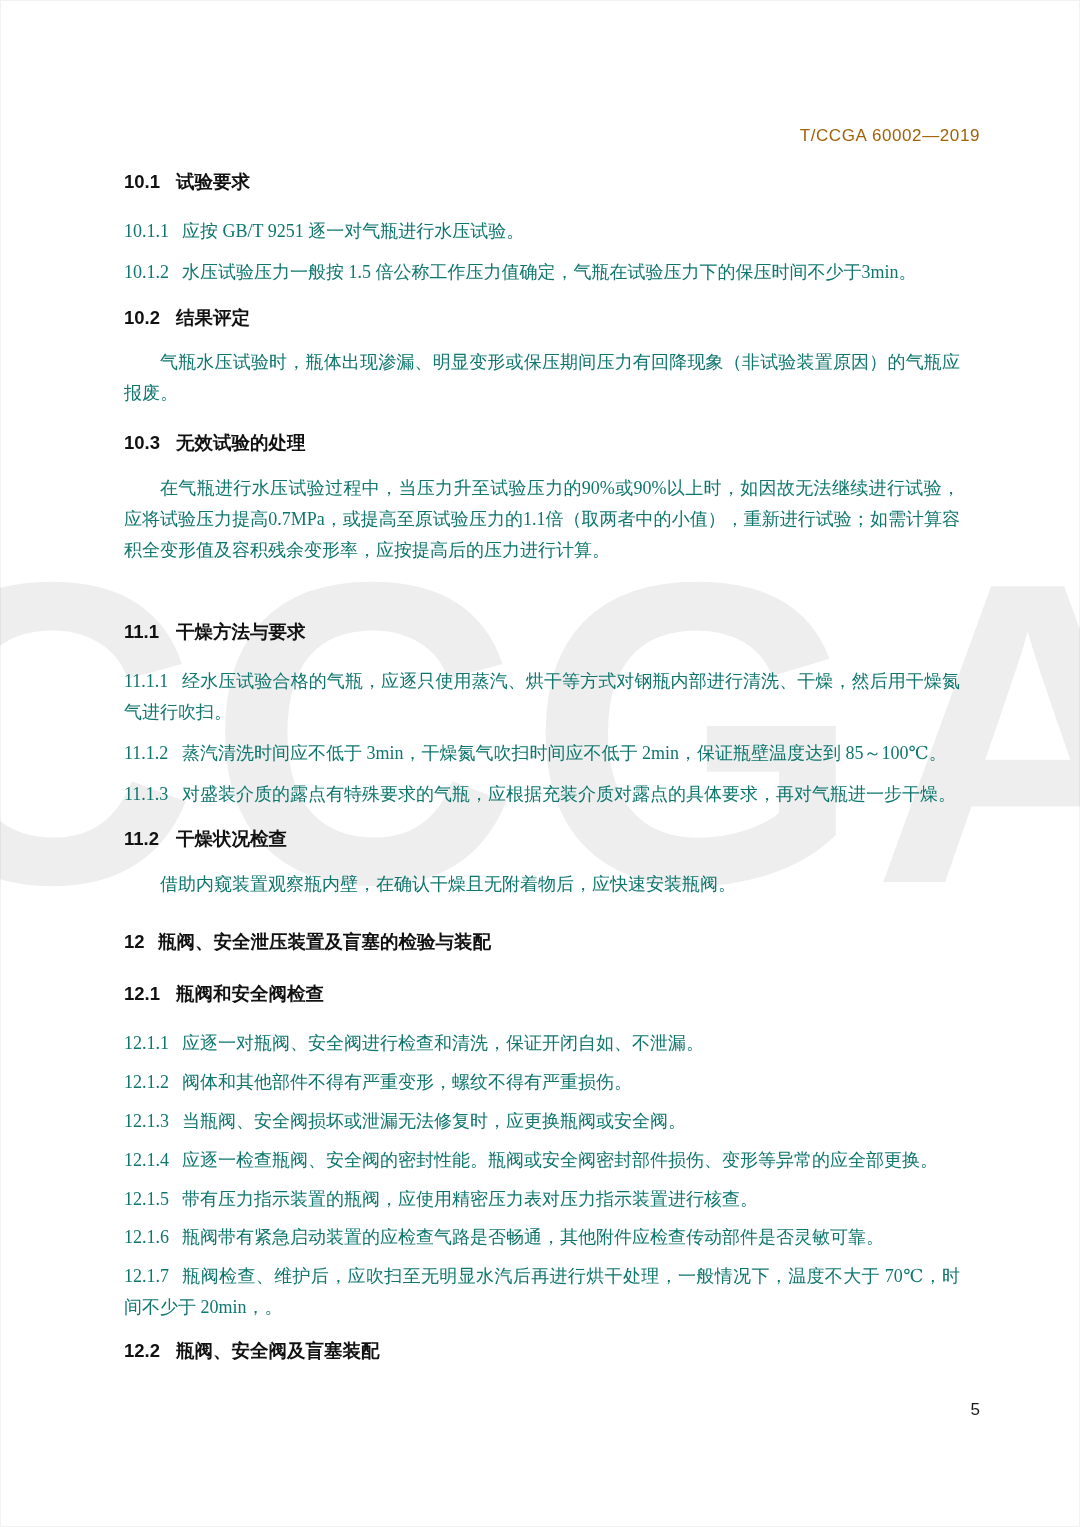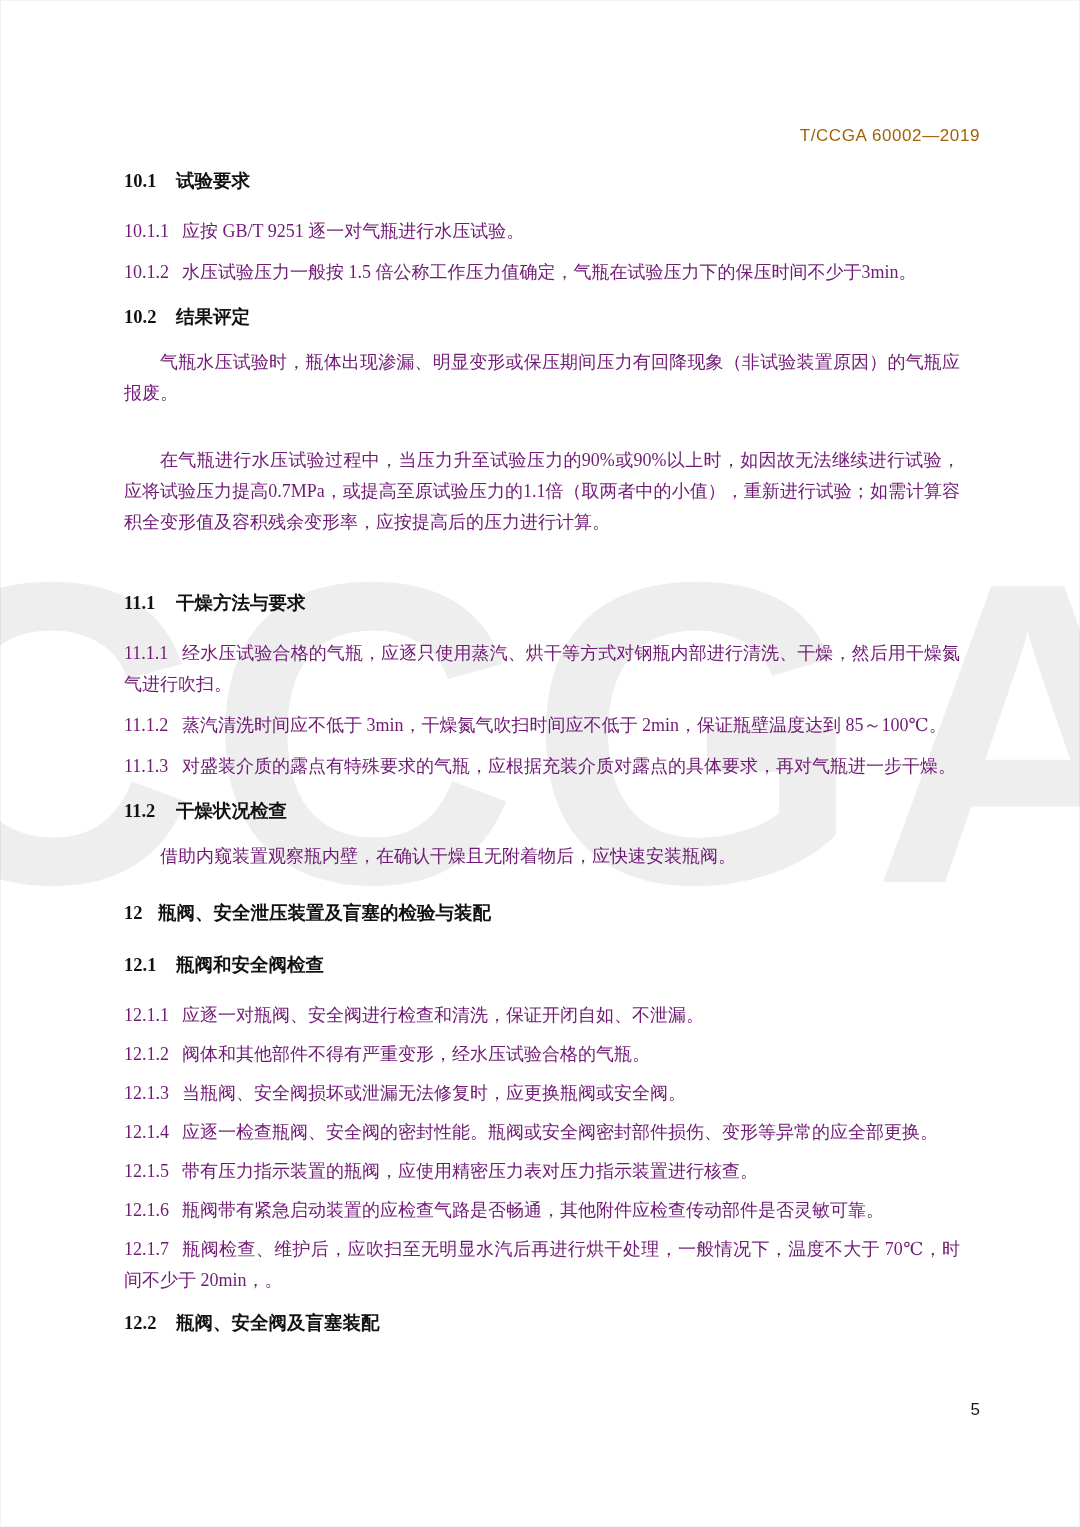--- a/index.html
+++ b/index.html
@@ -58,40 +58,40 @@
   }
 
   .body-area {
     position: absolute;
     left: 124px;
     top: 168px;
     width: 836px;
   }
 
   .h-sec {
-    font-family: Liberation Serif, serif;
+    font-family: Liberation Sans, sans-serif;
     font-weight: 700;
     font-size: 18.5px;
     color: #111;
     margin: 0;
     line-height: 1.5;
   }
   .h-sec .num {
     display: inline-block;
     min-width: 52px;
   }
   .h-sec.major .num {
     min-width: 34px;
   }
 
   .para {
     font-size: 18px;
     line-height: 1.72;
     margin: 0;
-    color: #701a75;
+    color: #0f766e;
     text-align: justify;
   }
   .para .num {
     display: inline-block;
     min-width: 58px;
     font-family: "Liberation Serif", "DejaVu Serif", serif;
   }
   .para.indent {
     text-indent: 36px;
   }
@@ -146,20 +146,23 @@
       <p class="h-sec">
         <span class="num">10.2</span><span>结果评定</span>
       </p>
 
       <div class="sp-16"></div>
 
       <p class="para indent">气瓶水压试验时，瓶体出现渗漏、明显变形或保压期间压力有回降现象（非试验装置原因）的气瓶应报废。</p>
 
       <div class="sp-20"></div>
 
+      <p class="h-sec">
+        <span class="num">10.3</span><span>无效试验的处理</span>
+      </p>
 
       <div class="sp-16"></div>
 
       <p class="para indent">在气瓶进行水压试验过程中，当压力升至试验压力的90%或90%以上时，如因故无法继续进行试验，应将试验压力提高0.7MPa，或提高至原试验压力的1.1倍（取两者中的小值），重新进行试验；如需计算容积全变形值及容积残余变形率，应按提高后的压力进行计算。</p>
 
       <div class="sp-28"></div>
 
 
       <div class="sp-24"></div>
 
@@ -209,21 +212,21 @@
 
       <div class="sp-20"></div>
 
       <p class="para">
         <span class="num">12.1.1</span><span>应逐一对瓶阀、安全阀进行检查和清洗，保证开闭自如、不泄漏。</span>
       </p>
 
       <div class="sp-8"></div>
 
       <p class="para">
-        <span class="num">12.1.2</span><span>阀体和其他部件不得有严重变形，经水压试验合格的气瓶。</span>
+        <span class="num">12.1.2</span><span>阀体和其他部件不得有严重变形，螺纹不得有严重损伤。</span>
       </p>
 
       <div class="sp-8"></div>
 
       <p class="para">
         <span class="num">12.1.3</span><span>当瓶阀、安全阀损坏或泄漏无法修复时，应更换瓶阀或安全阀。</span>
       </p>
 
       <div class="sp-8"></div>
 

